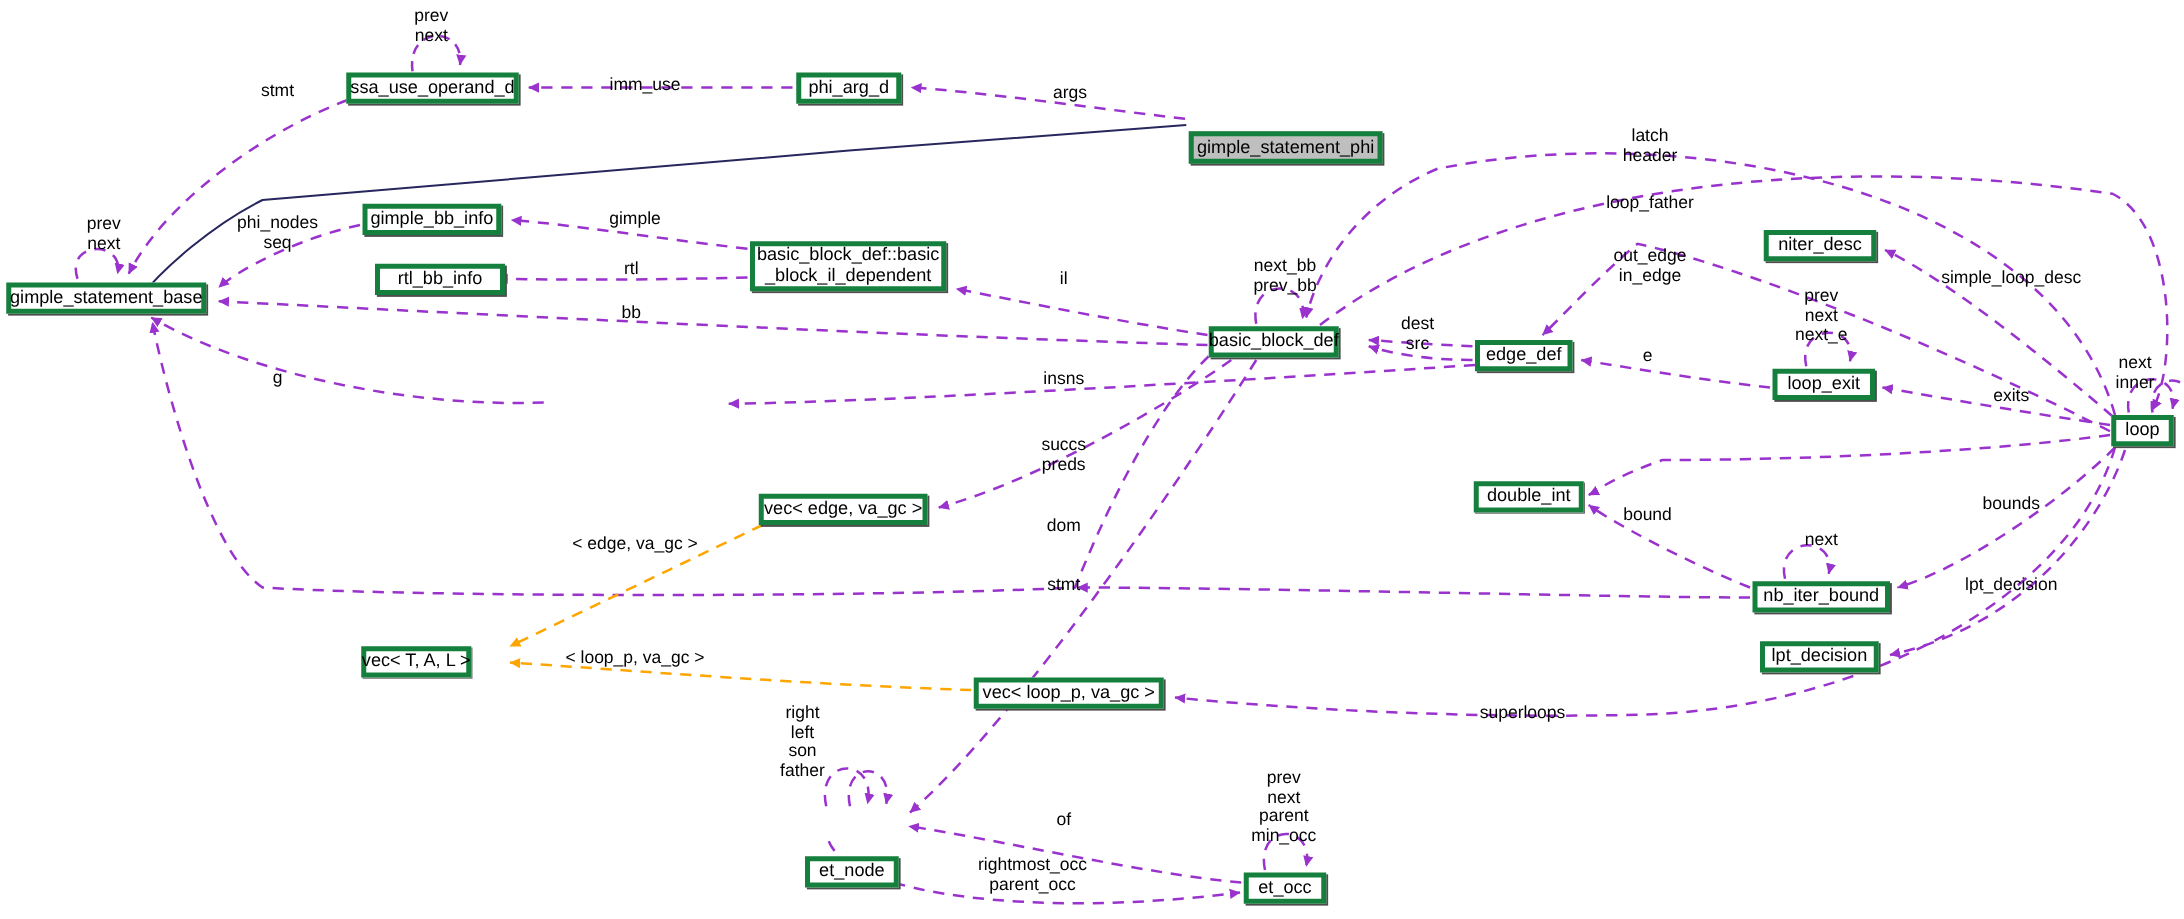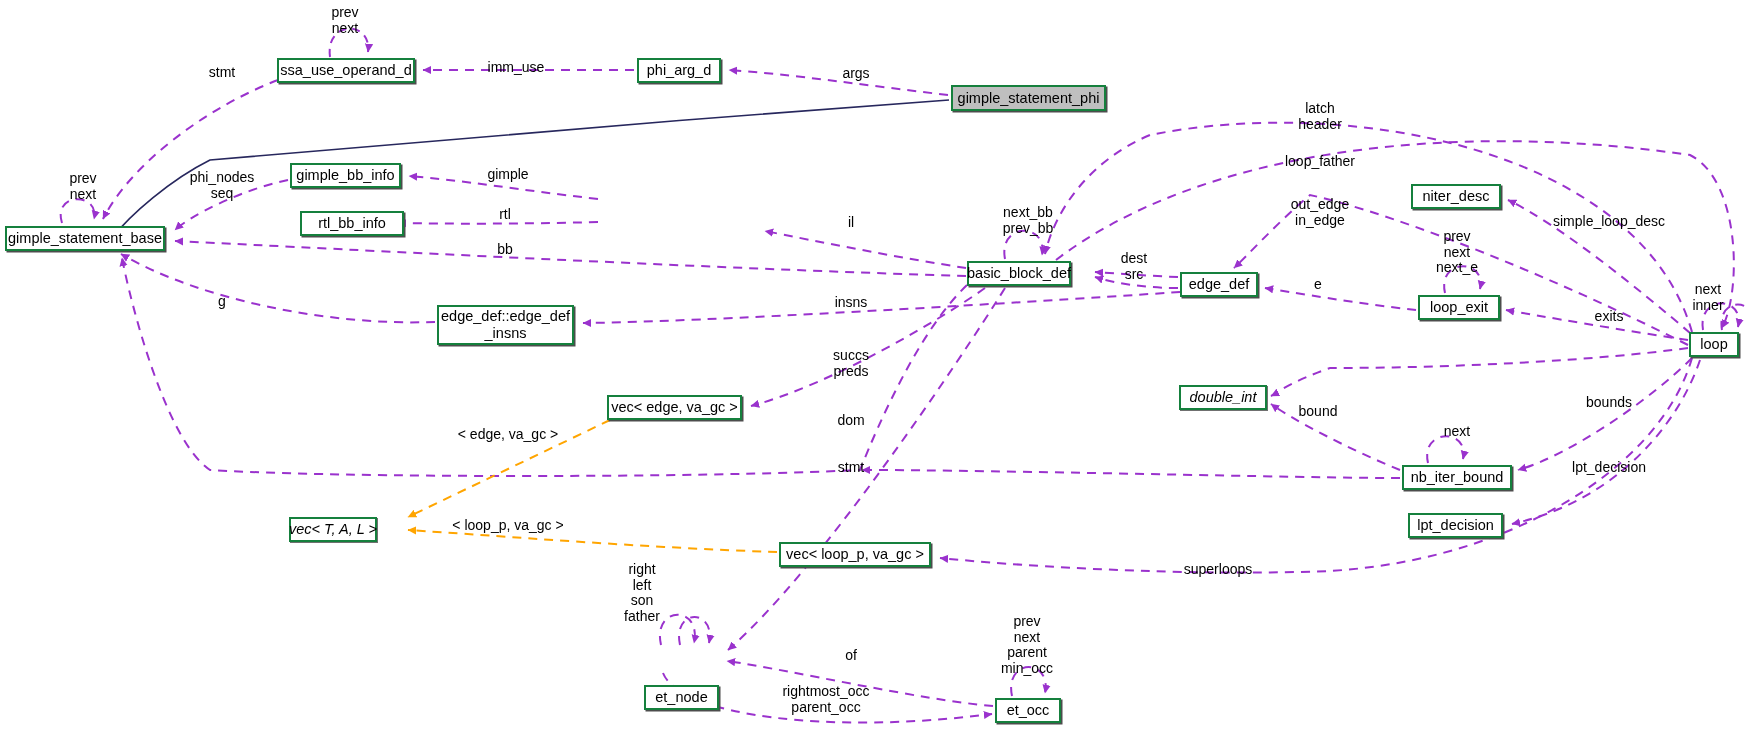--- a/index.html
+++ b/index.html
@@ -1,23 +1,23 @@
 <!DOCTYPE html>
 <html><head>
 <meta charset="utf-8">
 <style>
   html,body{margin:0;padding:0;background:#ffffff;}
   body{font-family:"Liberation Sans",sans-serif;}
   #diagram-root{position:relative;width:1747px;height:735px;background:#fff;overflow:hidden;}
   svg#wires{position:absolute;left:0;top:0;width:1747px;height:735px;}
   .node{position:absolute;box-sizing:border-box;display:flex;align-items:center;justify-content:center;
-        background:#ffffff;border:2px solid #15803d;box-shadow:1.5px 1.5px 0 0 #4d4d4d;
+        background:#ffffff;border:4px solid #15803d;box-shadow:1.5px 1.5px 0 0 #4d4d4d;
         font-size:14.5px;color:#000;text-align:center;line-height:1.15;white-space:pre;padding:0 6px;}
-  .node.hi{background:#bfbfbf;}
-  .node.thin{box-shadow:1px 1px 0 0 #707070;font-style:italic;}
+  .node.hi{background:#bfbfbf;margin-top:20px;}
+  .node.thin{box-shadow:1px 1px 0 0 #707070;}
   .elabel{position:absolute;font-size:14px;color:#000;white-space:pre;text-align:center;
           line-height:1.12;transform:translateX(-50%);}
 </style>
 </head>
 <body>
 
 <div id="diagram-root">
 
   <svg id="wires" viewBox="0 0 1747 735">
     <defs>
@@ -119,24 +119,24 @@
       <path d="M949,100 C700,118 330,148 210,160 C170,180 130,215 112,238"></path>
     </g>
   </svg>
 
   <div class="node" style="left:5px;top:226px;width:160px;height:25px">gimple_statement_base</div>
   <div class="node" style="left:277px;top:58px;width:138px;height:25px">ssa_use_operand_d</div>
   <div class="node" style="left:637px;top:58px;width:84px;height:25px">phi_arg_d</div>
   <div class="node hi" style="left:951px;top:85px;width:155px;height:26px">gimple_statement_phi</div>
   <div class="node" style="left:290px;top:163px;width:111px;height:25px">gimple_bb_info</div>
   <div class="node" style="left:300px;top:211px;width:104px;height:25px">rtl_bb_info</div>
+  <div class="node" style="left:600px;top:193px;width:157px;height:40px">basic_block_def::basic
+_block_il_dependent</div>
   <div class="node" style="left:967px;top:261px;width:104px;height:25px">basic_block_def</div>
   <div class="node" style="left:1180px;top:272px;width:78px;height:25px">edge_def</div>
-  <div class="node" style="left:437px;top:305px;width:137px;height:40px">edge_def::edge_def
-_insns</div>
   <div class="node" style="left:607px;top:395px;width:135px;height:25px">vec&lt; edge, va_gc &gt;</div>
   <div class="node thin" style="left:289px;top:517px;width:88px;height:25px">vec&lt; T, A, L &gt;</div>
   <div class="node" style="left:779px;top:542px;width:152px;height:25px">vec&lt; loop_p, va_gc &gt;</div>
   <div class="node" style="left:644px;top:685px;width:75px;height:25px">et_node</div>
   <div class="node" style="left:995px;top:698px;width:66px;height:25px">et_occ</div>
   <div class="node" style="left:1411px;top:184px;width:90px;height:25px">niter_desc</div>
   <div class="node" style="left:1418px;top:295px;width:82px;height:25px">loop_exit</div>
   <div class="node thin" style="left:1179px;top:385px;width:88px;height:25px">double_int</div>
   <div class="node" style="left:1402px;top:465px;width:110px;height:25px">nb_iter_bound</div>
   <div class="node" style="left:1408px;top:513px;width:95px;height:25px">lpt_decision</div>

